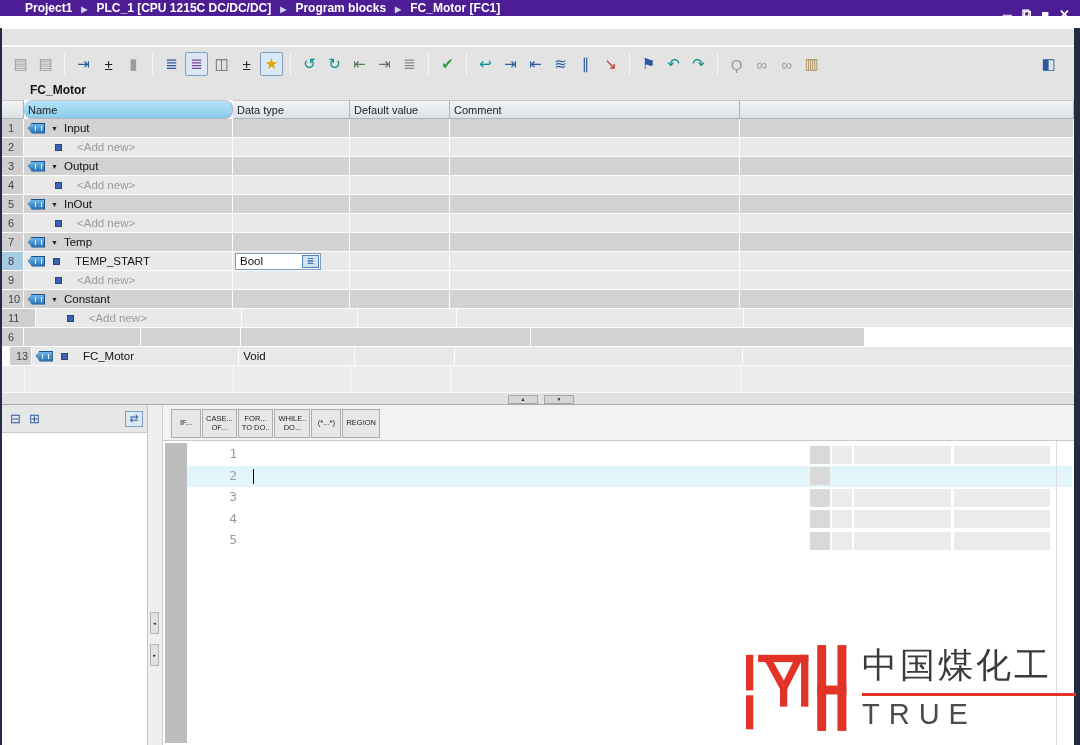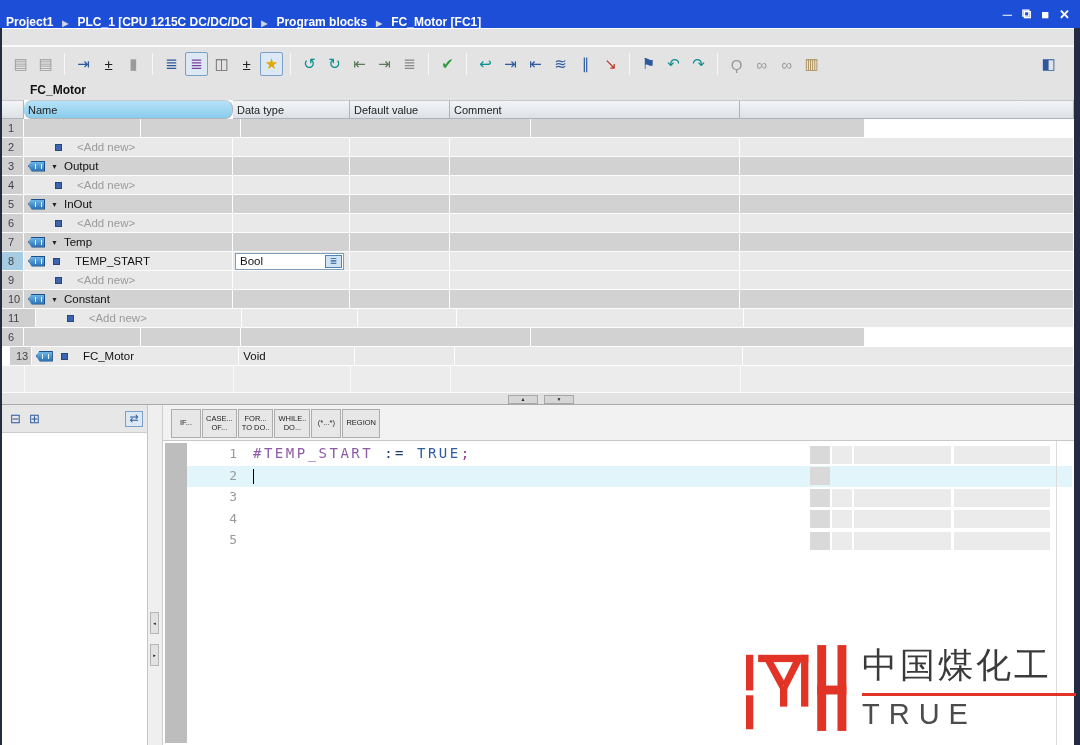--- a/index.html
+++ b/index.html
@@ -1,22 +1,22 @@
 <!DOCTYPE html>
 <html><head>
 <meta charset="utf-8">
 <style>
   * { margin:0; padding:0; box-sizing:border-box; }
   html,body { background:#888; }
   body { font-family:"Liberation Sans", sans-serif; }
   #window { position:relative; width:1080px; height:745px; background:#fff; overflow:hidden; }
 
   
-  #titlebar { position:absolute; left:0; top:0; width:1080px; height:44px; background:#1d4ed8; color:#fff;
-              display:flex; align-items:center; padding-left:6px; font-size:12px; font-weight:bold; }
+  #titlebar { position:absolute; left:0; top:0; width:1080px; height:16px; background:#4c1d95; color:#fff;
+              display:flex; align-items:center; padding-left:25px; font-size:12px; font-weight:bold; }
   .crumb { color:#fff; }
   .crumb-sep { color:#cfd6e6; font-size:8px; margin:0 9px; }
   #win-controls { position:absolute; right:10px; top:0; height:28px; display:flex; align-items:center; gap:10px;
                   font-size:13px; color:#fff; }
   #win-controls span { cursor:default; }
 
   
   #border-left  { position:absolute; left:0; top:28px; width:2px; bottom:0; background:#232c40; }
   #border-right { position:absolute; right:0; top:28px; width:6px; bottom:0; background:#232c40; }
 
@@ -48,21 +48,21 @@
   .row-item .tcell { background:#e9e9e9; }
   .row-section .rownum, .row-item .rownum { background:#cfcfcf; }
   .rownum.sel { background:#a6cce4 !important; }
   .tag-icon { width:17px; height:11px; background:linear-gradient(#6db6e8,#2a72b5); border:1px solid #1d4f86;
               clip-path:polygon(0 50%, 22% 0, 100% 0, 100% 100%, 22% 100%); margin-left:4px; flex:0 0 auto;
               display:flex; align-items:center; justify-content:center; }
   .tag-icon i { display:block; width:7px; height:5px; border-left:1px solid #eaf4ff; border-right:1px solid #eaf4ff; margin-left:3px; }
   .sq-icon { width:7px; height:7px; background:#3c64b0; border:1px solid #26477e; flex:0 0 auto; }
   .tri { font-size:7px; color:#222; margin:0 4px 0 6px; }
   .addnew-text { color:#9b9b9b; }
-  .dt-editcell { position:relative; display:flex; align-items:center; width:109px; height:17px; margin-left:2px;
+  .dt-editcell { position:relative; display:flex; align-items:center; width:86px; height:17px; margin-left:2px;
                  background:#fff; border:1px solid #7f9db9; font-size:11.5px; padding-left:4px; }
   .dt-btn { position:absolute; right:1px; top:1px; width:17px; height:13px; background:#cfe3f4; border:1px solid #4f81bd;
             display:flex; align-items:center; justify-content:center; font-size:9px; color:#2d5a9e; }
 
   #table-filler { position:absolute; left:2px; right:6px; top:366px; height:26px; background:#ececec; }
   #table-filler .vline { position:absolute; top:0; bottom:0; width:1px; background:#f9f9f9; }
 
   
   #hsplit { position:absolute; left:2px; right:6px; top:392px; height:13px; background:#e2e2e2;
             border-top:1px solid #fbfbfb; border-bottom:1px solid #aaa; }
@@ -179,20 +179,27 @@
         <div class="hcell" style="width: 22px;"></div>
         <div class="hcell hl" style="width: 209px; border-radius: 8px;">Name</div>
         <div class="hcell" style="width: 117px;">Data type</div>
         <div class="hcell" style="width: 100px;">Default value</div>
         <div class="hcell" style="width: 290px;">Comment</div>
         <div class="hcell" style="width: 334px;"></div>
       </div>
     <div id="iface-rows">
         <div class="trow row-section">
           <div class="tcell rownum" style="width: 22px;">1</div>
+          <div class="tcell" style="width: 209px;">
+            <span class="tag-icon">
+              <i></i>
+            </span>
+            <span class="tri">▼</span>
+            <span style="margin-left: 2px;">Input</span>
+          </div>
           <div class="tcell" style="width: 117px;"></div>
           <div class="tcell" style="width: 100px;"></div>
           <div class="tcell" style="width: 290px;"></div>
           <div class="tcell" style="width: 334px;"></div>
         </div>
         <div class="trow row-item">
           <div class="tcell rownum" style="width: 22px;">2</div>
           <div class="tcell" style="width: 209px;">
             <span class="sq-icon" style="margin-left: 31px;"></span>
             <span class="addnew-text" style="margin-left: 15px;">&lt;Add new&gt;</span>
@@ -396,21 +403,20 @@
         <div class="code-tab">
           <span>REGION</span>
         </div>
       </div>
 
     <div id="code-area">
       <div id="code-gutter"></div>
       <div id="code-lines">
           <div class="cline" style="top: 3px;">
             <span class="lnum">1</span>
-            <span class="lcode"><span style="color: rgb(142, 91, 166);">#TEMP_START</span><span style="color: rgb(0, 0, 0);"> </span><span style="color: rgb(31, 58, 110);">:=</span><span style="color: rgb(0, 0, 0);"> </span><span style="color: rgb(46, 95, 163);">TRUE</span><span style="color: rgb(142, 58, 142);">;</span></span>
             <span class="anno c1"></span>
             <span class="anno c2"></span>
             <span class="anno c3"></span>
             <span class="anno c4"></span>
           </div>
           <div class="cline current" style="top: 24.5px;">
             <span class="lnum">2</span>
             <span class="cursor"></span>
             <span class="anno c1"></span>
           </div>

